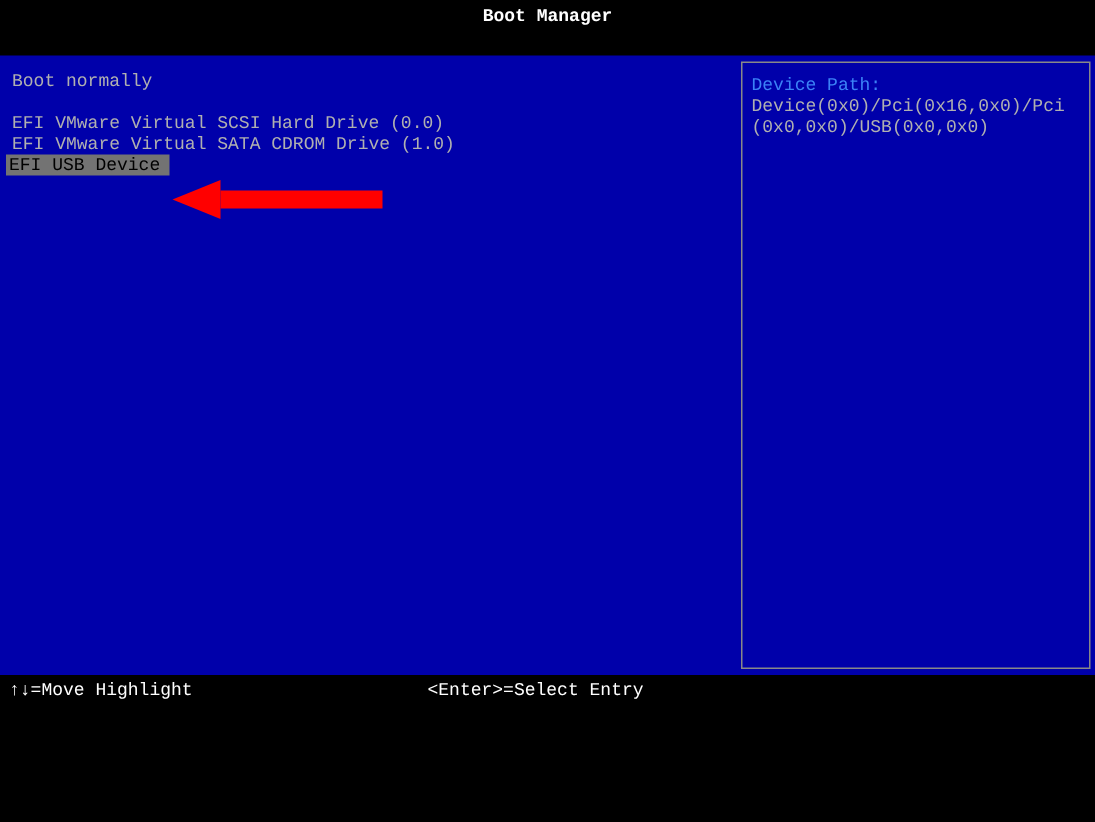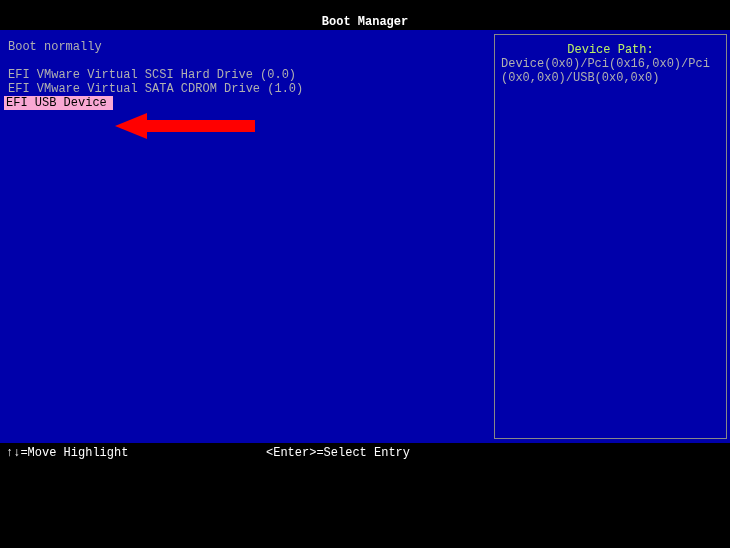--- a/index.html
+++ b/index.html
@@ -14,23 +14,23 @@
       font-family: "Courier New", monospace;
       font-size: 12px;
       color: #b0b0b0;
       overflow: hidden;
       position: relative;
     }
     .title-bar {
       background: #000;
       color: #fff;
       text-align: center;
-      padding: 15px 0;
+      padding: 4px 0;
       font-weight: bold;
-      height: 16px;
+      height: 37px;
     }
     .main-area {
       display: flex;
       height: 413px;
       background: #0000aa;
     }
     .left-panel {
       width: 494px;
       padding: 10px 6px;
       position: relative;
@@ -46,46 +46,46 @@
       margin-bottom: 14px;
     }
     .menu-item {
       color: #b0b0b0;
       padding: 0 2px;
       white-space: pre;
       line-height: 14px;
       display: inline-block;
     }
     .menu-item.highlighted {
-      background: #f9a8d4;
+      background: #737373;
       color: #000;
       padding: 0 6px 0 2px;
       margin-left: -2px;
     }
     .menu-row {
       line-height: 14px;
       height: 14px;
     }
     .info-label {
-      color: #bef264;
+      color: #3b82f6;
       line-height: 14px;
-      text-align: center;
     }
     .info-value {
       color: #b0b0b0;
       line-height: 14px;
       word-break: break-all;
     }
     .footer {
       background: #000;
       color: #fff;
       height: 20px;
       padding: 3px 6px;
       display: flex;
       font-size: 12px;
+      gap: 19px;
     }
     .footer-left {
       width: 260px;
     }
     .footer-center {
       flex: 1;
     }
     .arrow-annotation {
       position: absolute;
       top: 85px;

